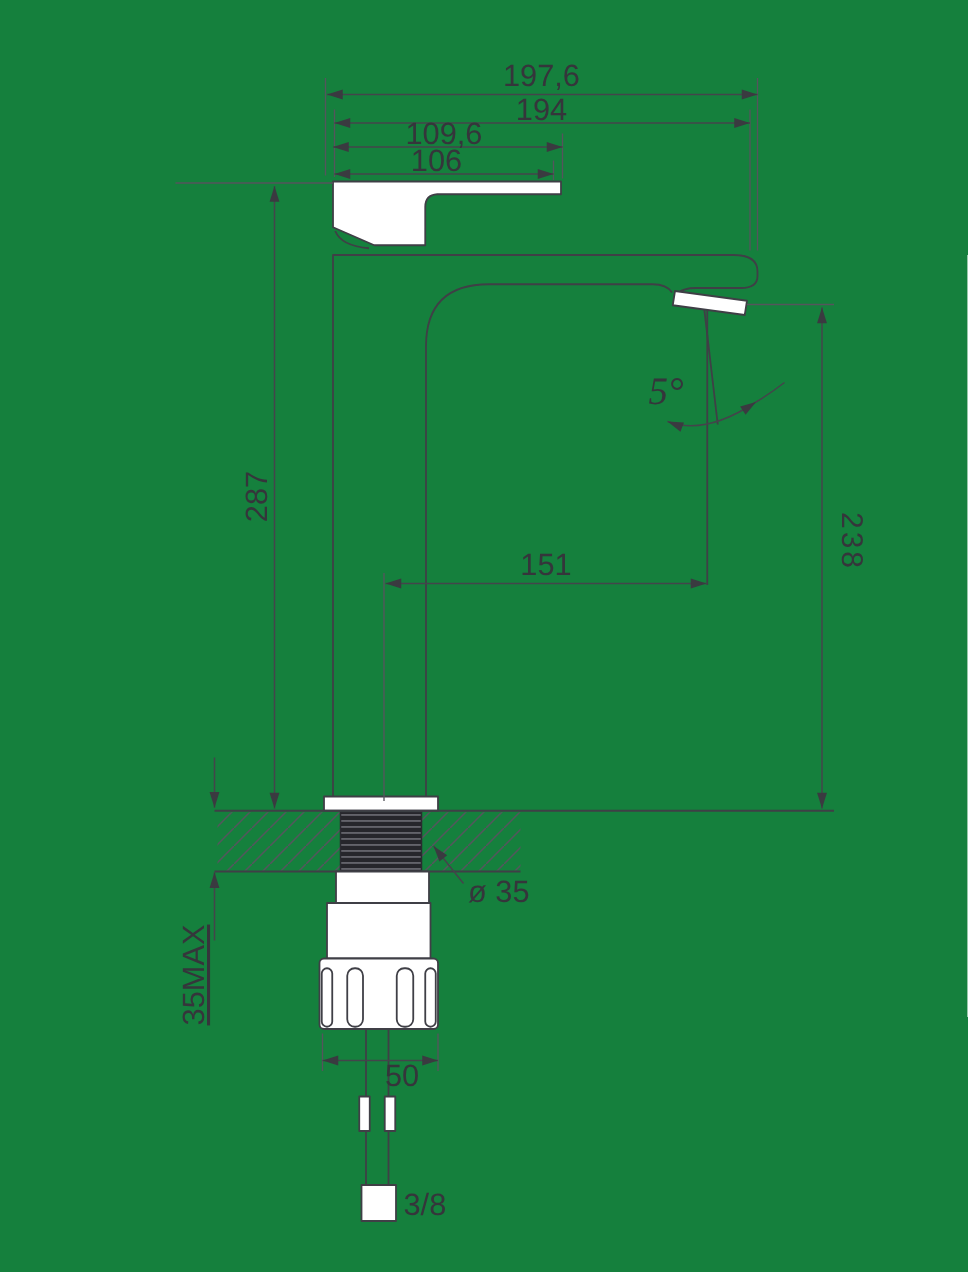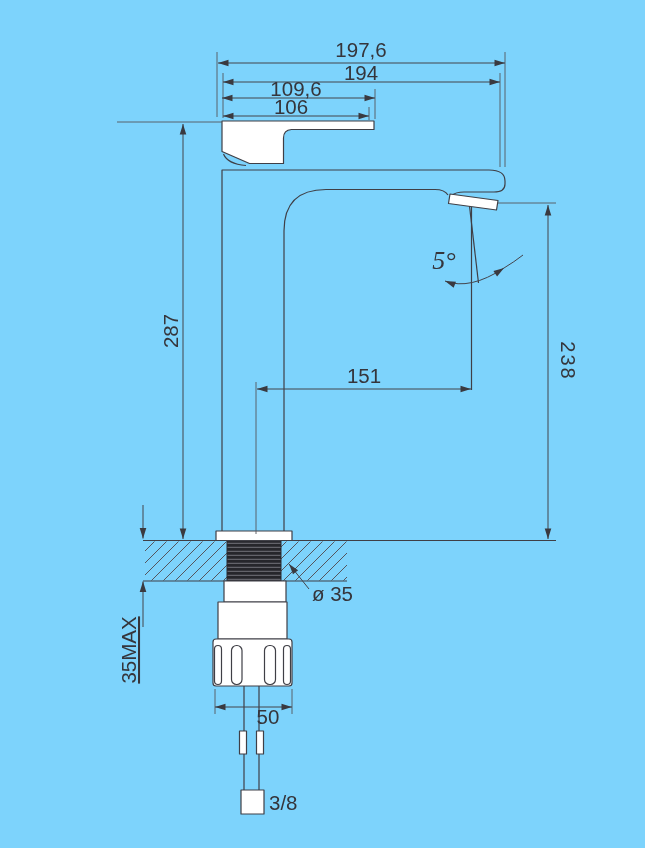--- a/index.html
+++ b/index.html
@@ -1,16 +1,16 @@
 <!DOCTYPE html>
 <html><head>
 <meta charset="utf-8">
 <style>
   html,body{margin:0;padding:0;background:#ffffff;}
-  .stage{position:relative;width:645px;height:848px;background:#7dd3fc;overflow:hidden;
+  .stage{position:relative;width:645px;height:848px;background:#15803d;overflow:hidden;
          font-family:"Liberation Sans", sans-serif;}
   svg{position:absolute;left:0;top:0;}
   .dim-text{font-family:"Liberation Sans", sans-serif;font-size:20.5px;fill:#35353b;}
   .dim-text-small{font-family:"Liberation Sans", sans-serif;font-size:20px;fill:#35353b;}
   .angle-text{font-family:"Liberation Serif", serif;font-size:26px;font-style:italic;fill:#35353b;}
   .objline{stroke:#3f3f46;stroke-width:1.2;fill:none;stroke-linejoin:round;stroke-linecap:butt;}
   .objfill{stroke:#3f3f46;stroke-width:1.2;fill:#ffffff;stroke-linejoin:round;}
   .dimline{stroke:#44444b;stroke-width:1;fill:none;}
   .extline{stroke:#55555c;stroke-width:0.9;fill:none;}
 </style>

